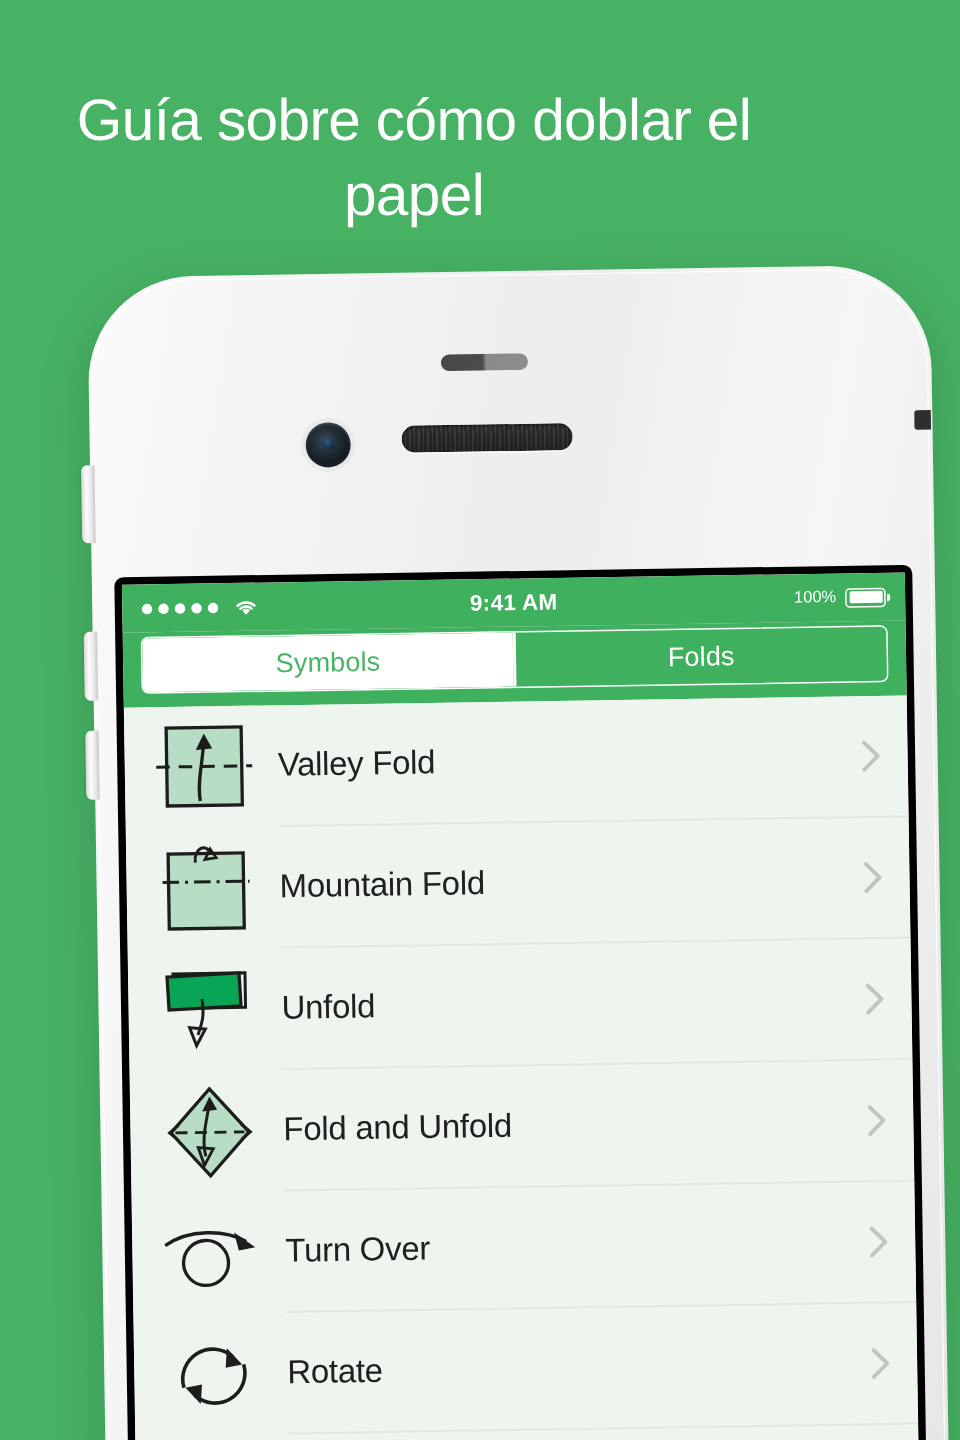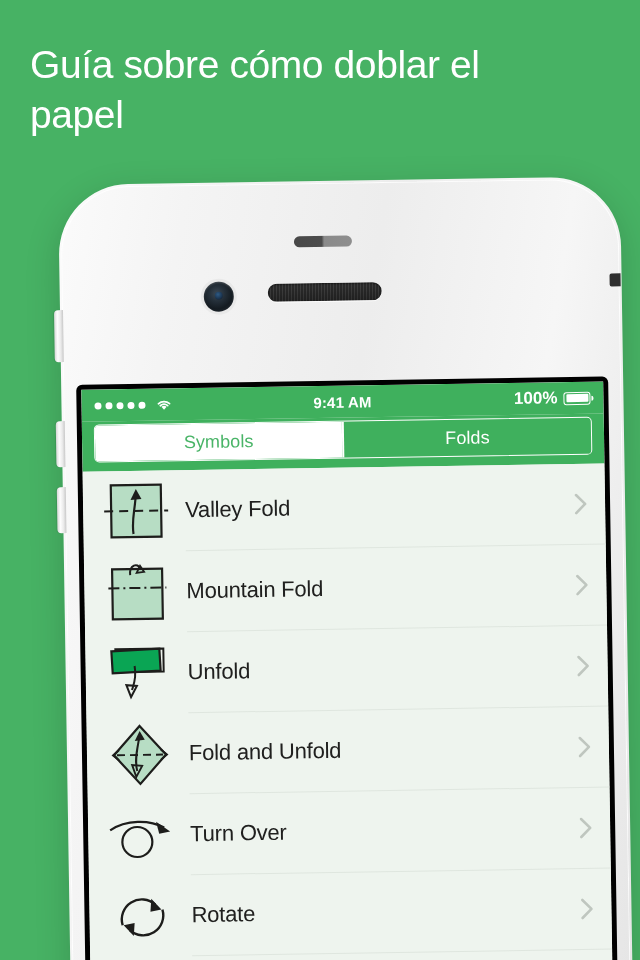--- a/index.html
+++ b/index.html
@@ -6,22 +6,22 @@
   html,body { width:640px; height:960px; overflow:hidden; }
   body {
     font-family:"Liberation Sans", sans-serif;
     background:#47b264;
     position:relative;
   }
 
   
   #headline {
     position:absolute;
-    top:40px; left:0; width:552px;
-    text-align:left;
+    top:56px; left:0; width:552px;
+    text-align:center;
     color:#ffffff;
     font-size:39px;
     line-height:50px;
     font-weight:400;
     letter-spacing:-0.4px;
     padding:0 30px;
   }
 
   
   #phone {
@@ -120,21 +120,21 @@
   .wifi-icon { display:block; width:17px; height:12px; }
   .sb-time {
     position:absolute; left:0; right:0; text-align:center;
     font-size:15px; font-weight:700; letter-spacing:0.2px;
     pointer-events:none;
   }
   .sb-right {
     margin-left:auto; display:flex; align-items:center; gap:6px;
     position:relative; z-index:2;
   }
-  .batt-pct { font-size:17px; font-weight:700; }
+  .batt-pct { font-size:11px; font-weight:400; }
   .batt {
     width:27px; height:13px; border:1.6px solid #fff; border-radius:3px;
     position:relative; padding:1.5px;
   }
   .batt::after {
     content:""; position:absolute; right:-4px; top:3.5px;
     width:2.5px; height:5px; background:#fff; border-radius:0 2px 2px 0;
   }
   .batt i { display:block; height:100%; background:#fff; border-radius:1px; }
 

